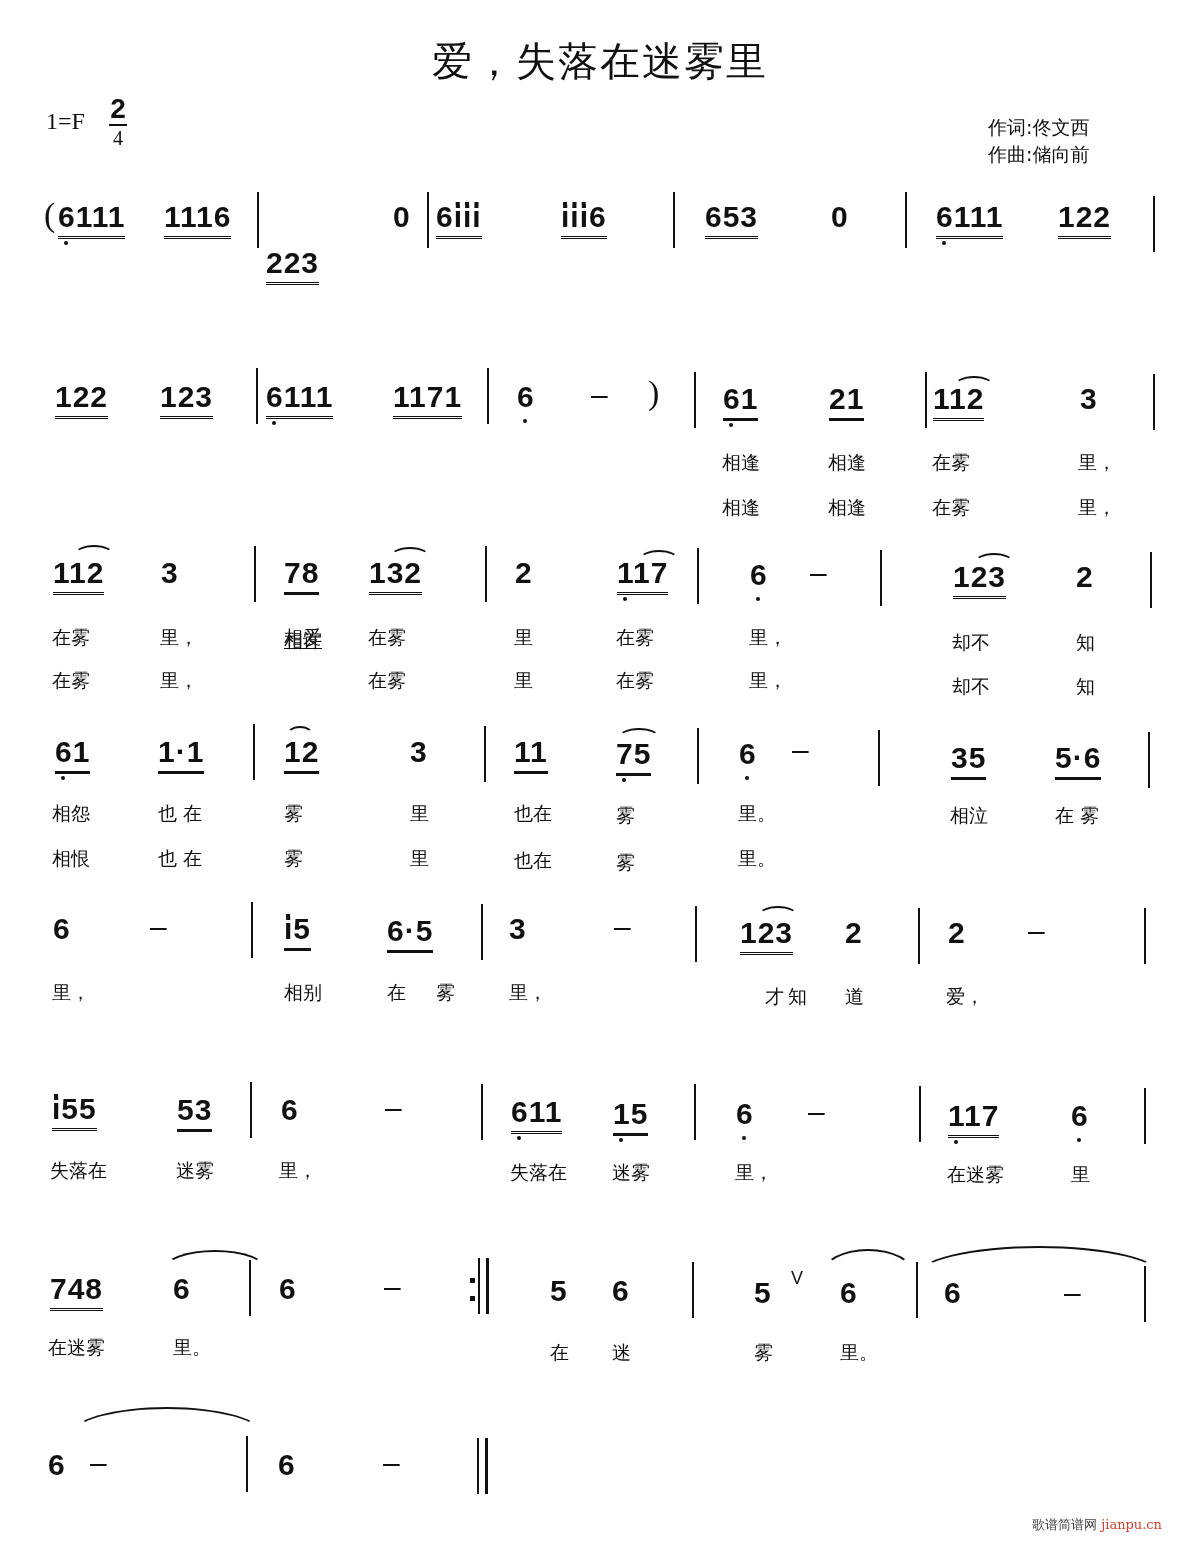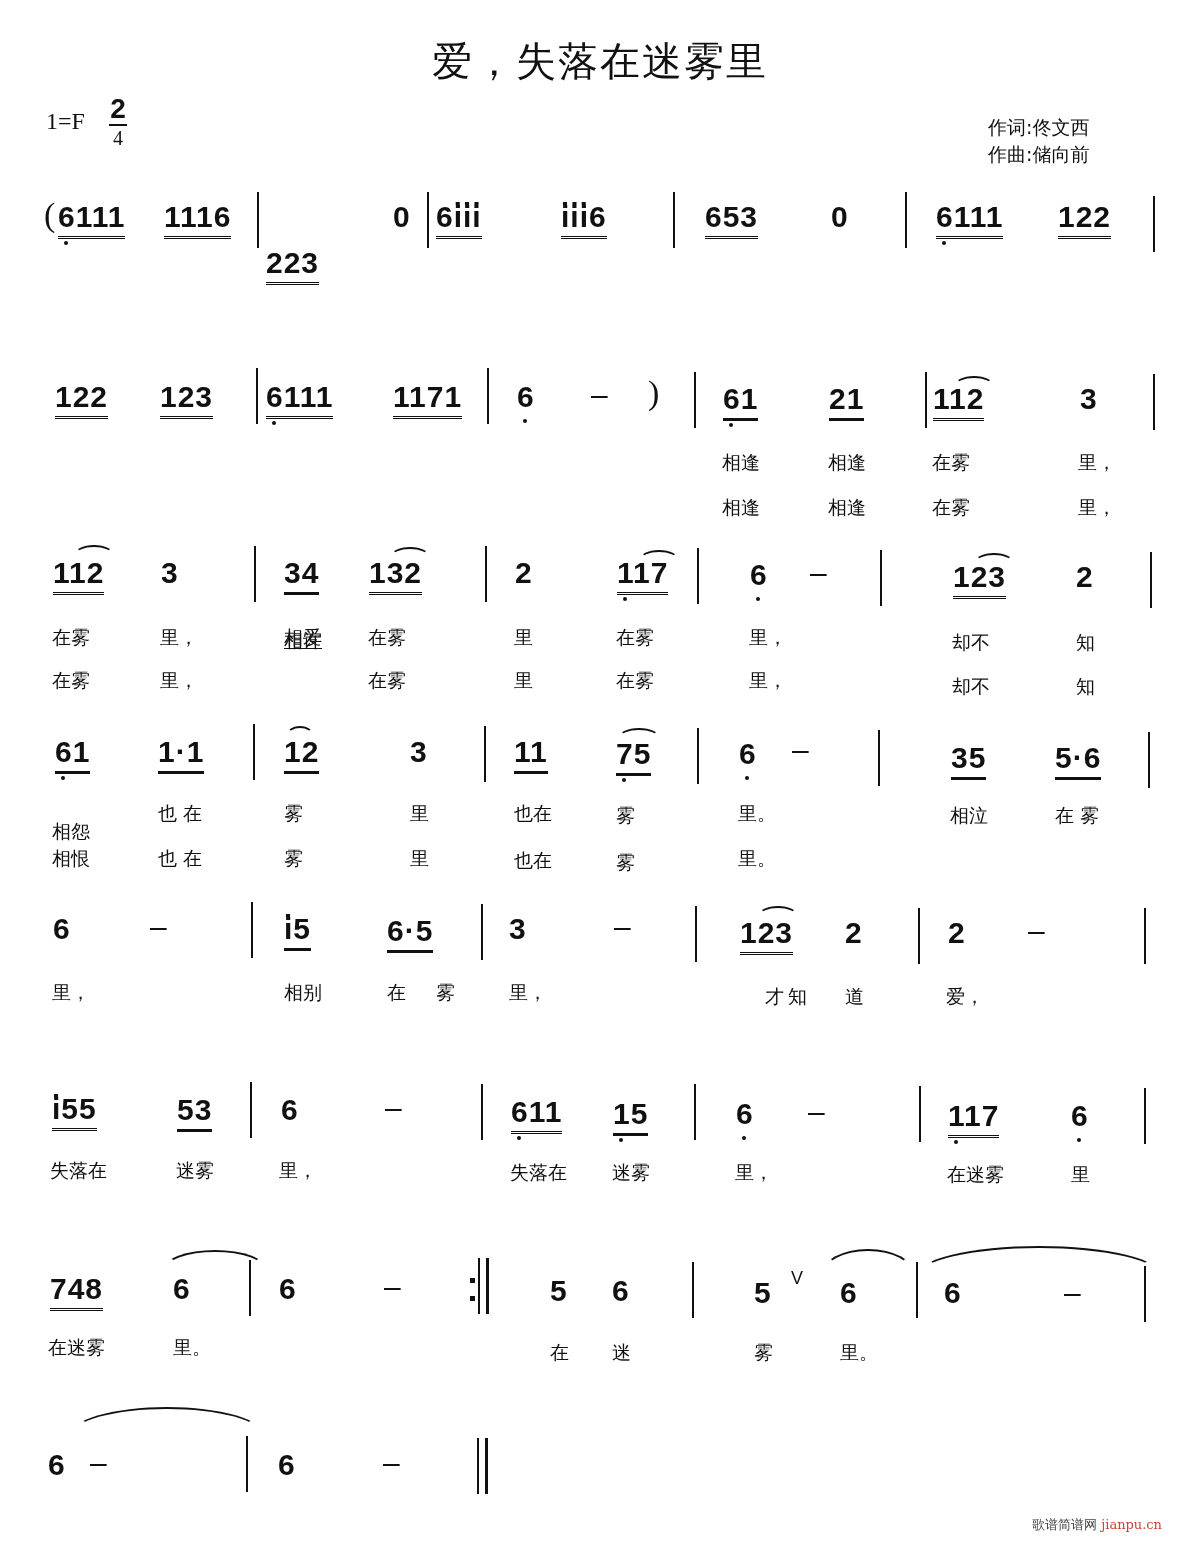--- a/index.html
+++ b/index.html
@@ -91,21 +91,21 @@
   <span class="lyr" style="left:828px;top:495px;">相逢</span>
   <span class="lyr" style="left:932px;top:495px;">在雾</span>
   <span class="lyr" style="left:1078px;top:495px;">里，</span>
 </div>
 
 <div>
   <div class="arc" style="left:74px;top:545px;width:36px;height:8px;"></div>
   <span class="tok u2" style="left:53px;top:556px;">112</span>
   <span class="tok" style="left:161px;top:556px;">3</span>
   <div class="bar" style="left:254px;top:546px;"></div>
-  <span class="tok u1" style="left:253px;top:556px;margin-left:31px;">34</span>
+  <span class="tok u1" style="left:253px;top:556px;margin-left:31px;">78</span>
   <div class="arc" style="left:390px;top:547px;width:36px;height:8px;"></div>
   <span class="tok u2" style="left:369px;top:556px;">132</span>
   <div class="bar" style="left:485px;top:546px;"></div>
   <span class="tok" style="left:515px;top:556px;">2</span>
   <div class="arc" style="left:639px;top:550px;width:36px;height:8px;"></div>
   <span class="tok u2 dot-below" style="left:617px;top:556px;">117</span>
   <div class="bar" style="left:697px;top:548px;"></div>
   <span class="tok dot-below" style="left:750px;top:558px;">6</span>
   <span class="tok" style="left:810px;top:556px;font-weight:normal;">–</span>
   <div class="bar" style="left:880px;top:550px;"></div>
@@ -147,21 +147,21 @@
   <div class="arc" style="left:618px;top:728px;width:38px;height:8px;"></div>
   <span class="tok u1 dot-below" style="left:616px;top:737px;">75</span>
   <div class="bar" style="left:697px;top:728px;"></div>
   <span class="tok dot-below" style="left:739px;top:737px;">6</span>
   <span class="tok" style="left:792px;top:733px;font-weight:normal;">–</span>
   <div class="bar" style="left:878px;top:730px;"></div>
   <span class="tok u1" style="left:908px;top:741px;margin-left:43px;">35</span>
   <span class="tok u1" style="left:1030px;top:741px;margin-left:25px;">5·6</span>
   <div class="bar" style="left:1148px;top:732px;"></div>
 
-  <span class="lyr" style="left:52px;top:801px;margin-top:18px;">相怨</span>
+  <span class="lyr" style="left:52px;top:801px;">相怨</span>
   <span class="lyr" style="left:158px;top:801px;">也 在</span>
   <span class="lyr" style="left:284px;top:801px;">雾</span>
   <span class="lyr" style="left:410px;top:801px;">里</span>
   <span class="lyr" style="left:514px;top:801px;">也在</span>
   <span class="lyr" style="left:616px;top:803px;">雾</span>
   <span class="lyr" style="left:738px;top:801px;">里。</span>
   <span class="lyr" style="left:950px;top:803px;">相泣</span>
   <span class="lyr" style="left:1055px;top:803px;">在 雾</span>
 
   <span class="lyr" style="left:52px;top:846px;">相恨</span>

